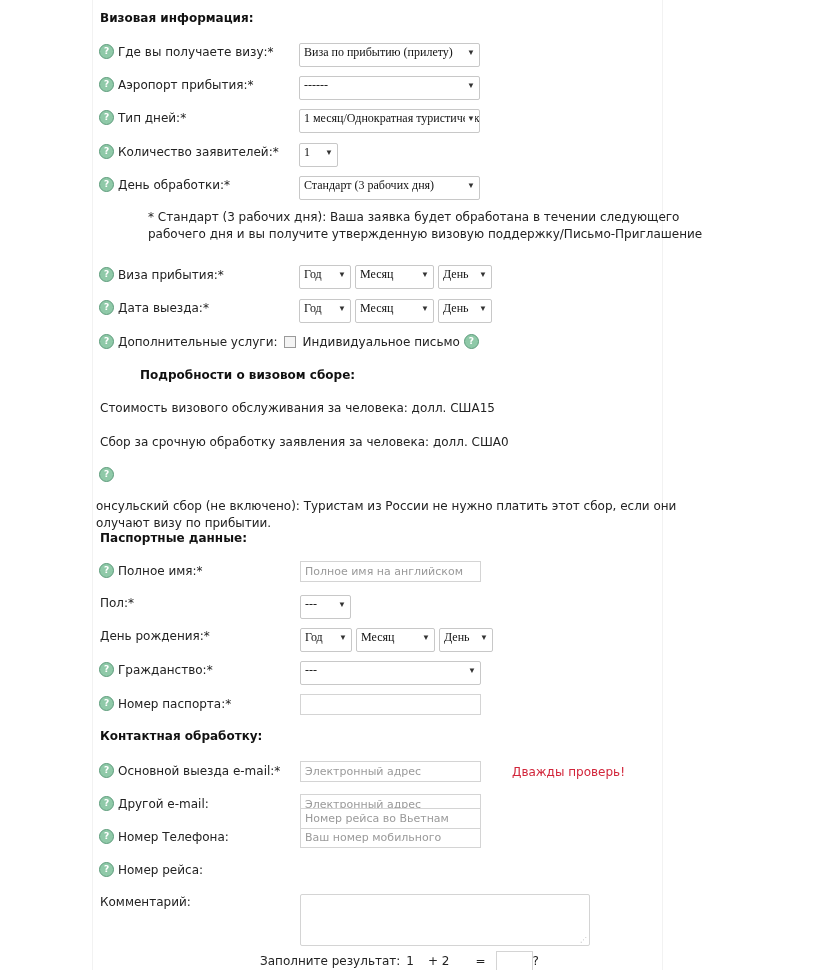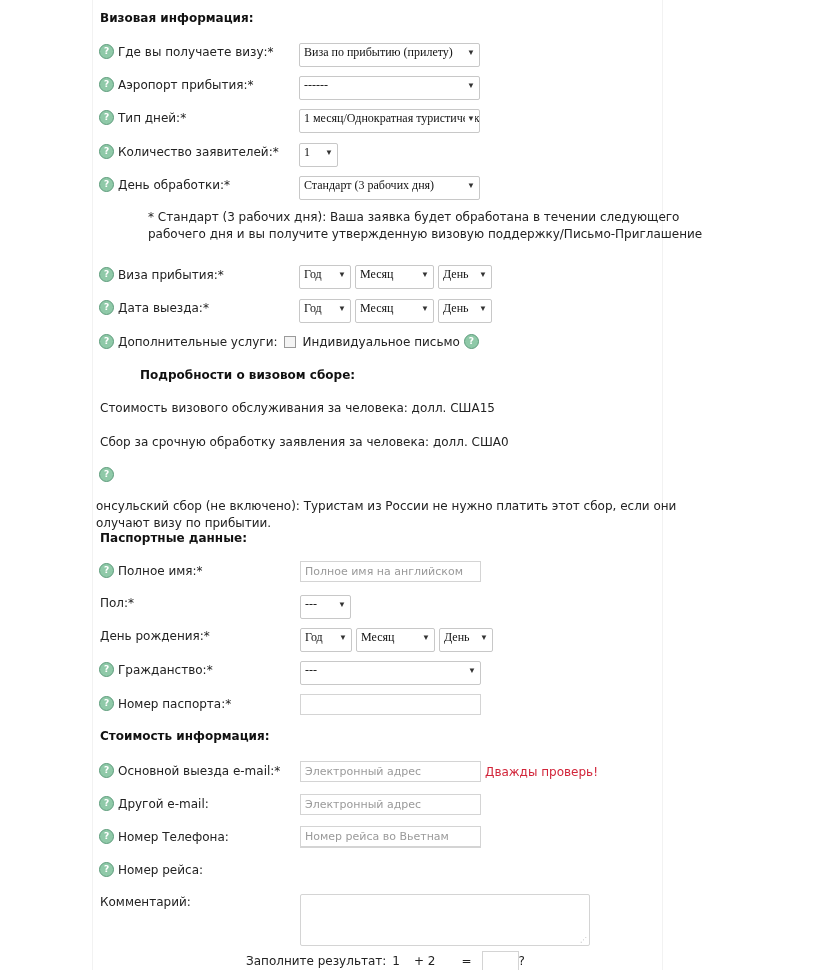--- a/index.html
+++ b/index.html
@@ -175,52 +175,52 @@
   <span>---</span>
   <span class="arr">▼</span>
 </div>
 
 <div class="abs lbl" style="left:99px;top:696px;">
   <span class="help">?</span>
   <span>Номер паспорта:*</span>
 </div>
 <div class="inp" style="left:300px;top:694px;width:181px;"></div>
 
-<div class="abs section" style="left:100px;top:729px;">Стоимость информация:</div>
+<div class="abs section" style="left:100px;top:729px;">Контактная обработку:</div>
 
 <div class="abs lbl" style="left:99px;top:763px;">
   <span class="help">?</span>
   <span>Основной выезда e-mail:*</span>
 </div>
 <div class="inp" style="left:300px;top:761px;width:181px;">Электронный адрес</div>
-<div class="abs warn" style="left:485px;top:765px;">Дважды проверь!</div>
+<div class="abs warn" style="left:512px;top:765px;">Дважды проверь!</div>
 
 <div class="abs lbl" style="left:99px;top:796px;">
   <span class="help">?</span>
   <span>Другой e-mail:</span>
 </div>
 <div class="inp" style="left:300px;top:794px;width:181px;">Электронный адрес</div>
 
 <div class="abs lbl" style="left:99px;top:829px;">
   <span class="help">?</span>
   <span>Номер Телефона:</span>
 </div>
 <div class="inp" style="left:300px;top:827px;width:181px;">Ваш номер мобильного</div>
 
 <div class="abs lbl" style="left:99px;top:862px;">
   <span class="help">?</span>
   <span>Номер рейса:</span>
 </div>
-<div class="inp" style="left:300px;top:826px;width:181px;">Номер рейса во Вьетнам</div>
+<div class="inp" style="left:300px;top:808px;width:181px;">Номер рейса во Вьетнам</div>
 
 <div class="abs" style="left:100px;top:895px;">Комментарий:</div>
 <div class="ta" style="left:300px;top:894px;width:288px;height:50px;">
   <span class="grip">⋰</span>
 </div>
 
-<div class="abs" style="left:246px;top:951px;display:flex;align-items:center;">
+<div class="abs" style="left:260px;top:951px;display:flex;align-items:center;">
   <span>Заполните результат:</span>
   <span style="margin-left:6px;">1</span>
   <span style="margin-left:14px;">+ 2</span>
   <span style="margin-left:26px;">=</span>
   <span style="display:inline-block;width:37px;height:20px;border:1px solid #d4d4d4;border-bottom:none;margin-left:10px;box-sizing:border-box;"></span>
   <span>?</span>
 </div>
 
 </body></html>

